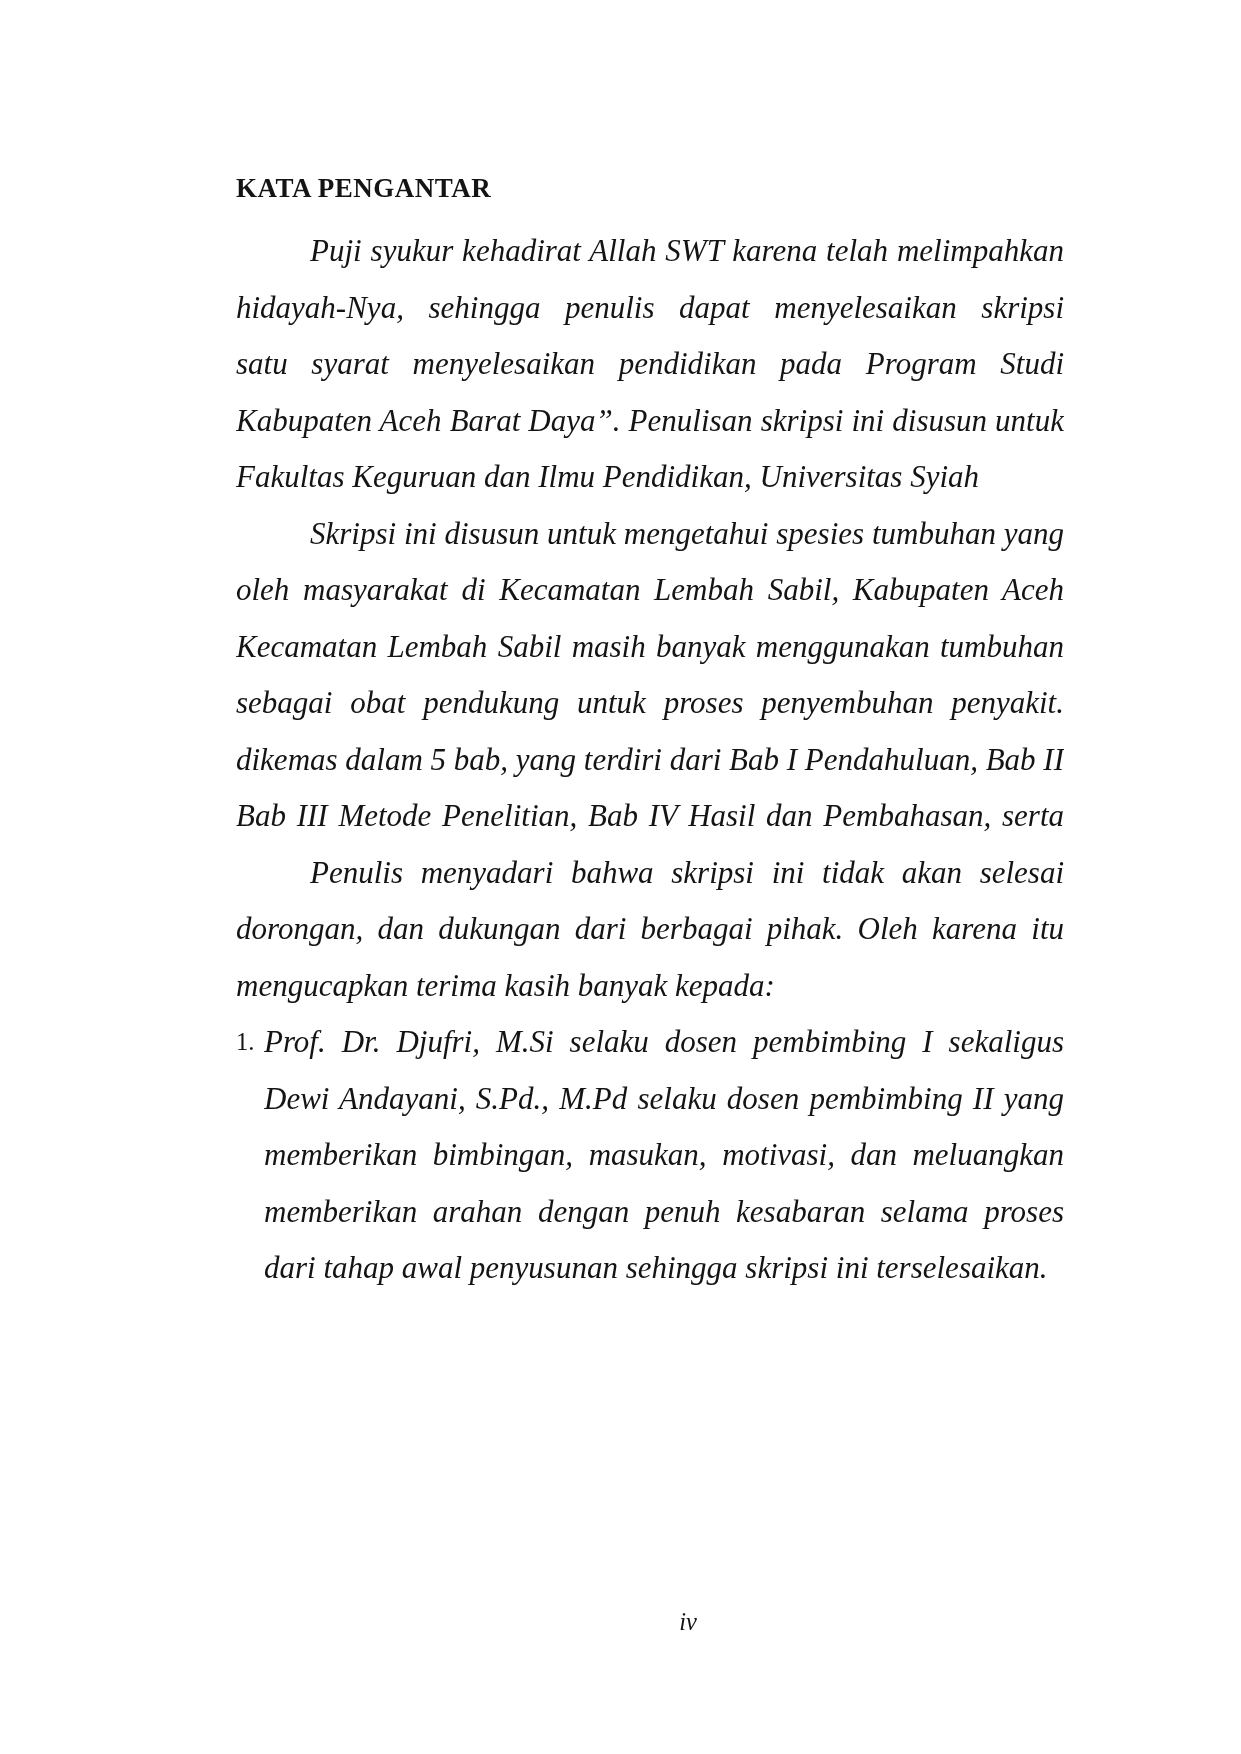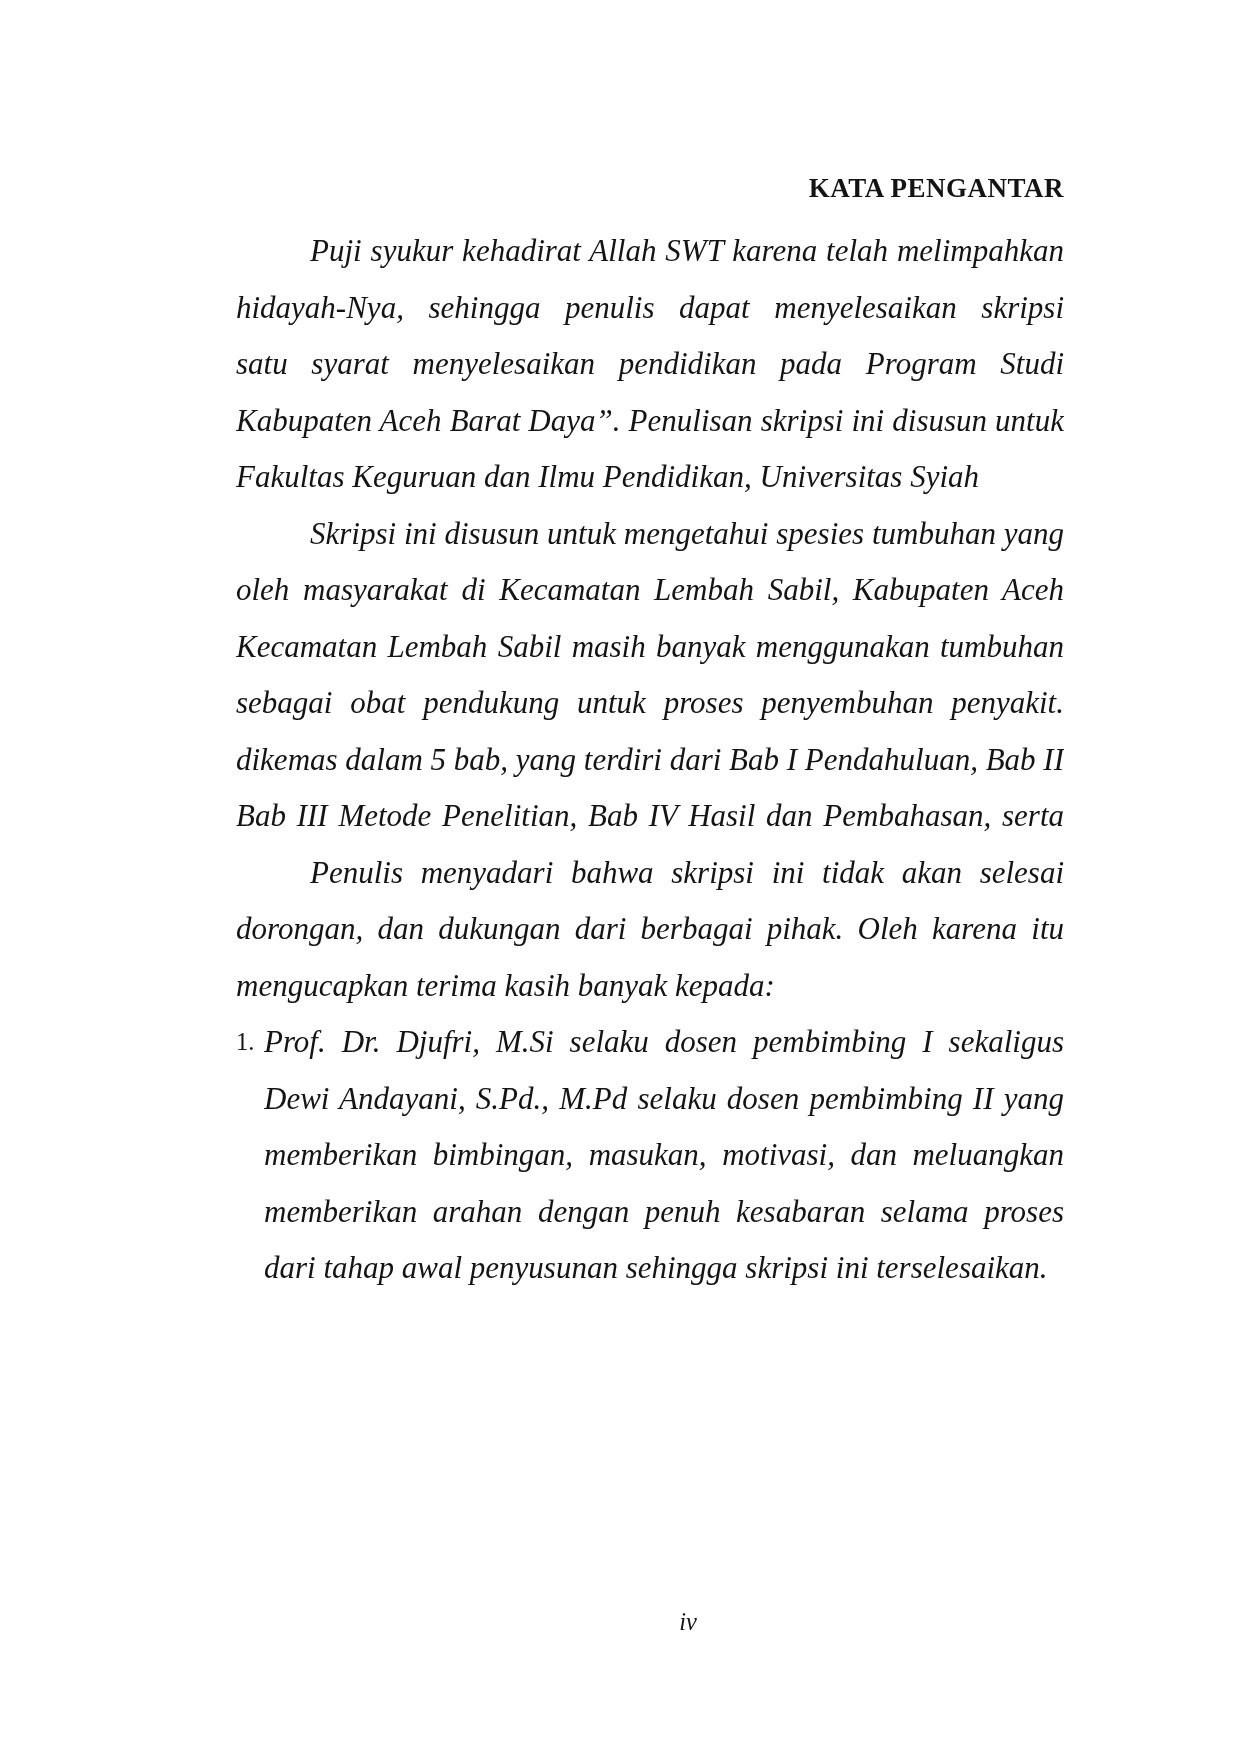--- a/index.html
+++ b/index.html
@@ -19,21 +19,21 @@
   }
   .doc-title {
     position: absolute;
     left: 236px;
     top: 172px;
     width: 828px;
     margin: 0;
     font-size: 27px;
     font-weight: 700;
     letter-spacing: 0.5px;
-    text-align: right;
+    text-align: left;
     line-height: 32px;
   }
   .body-text {
     position: absolute;
     left: 236px;
     top: 223px;
     width: 828px;
   }
   .para { position: relative; }
   .line {

